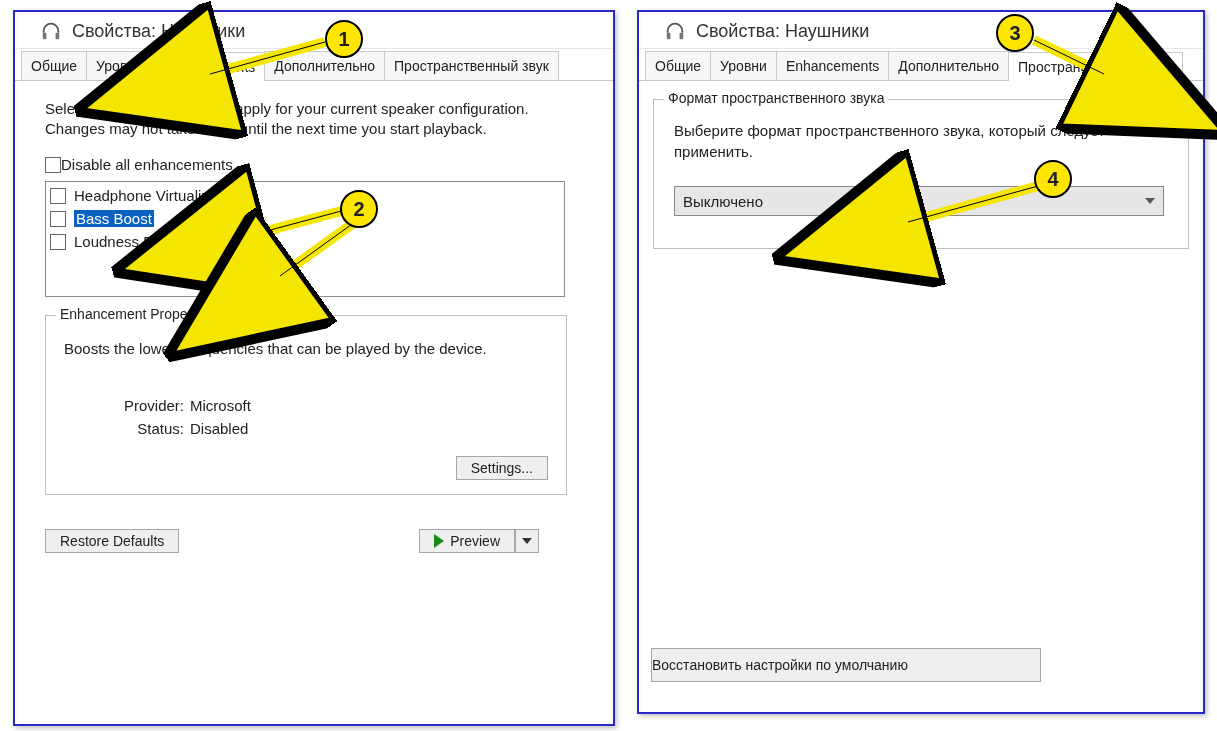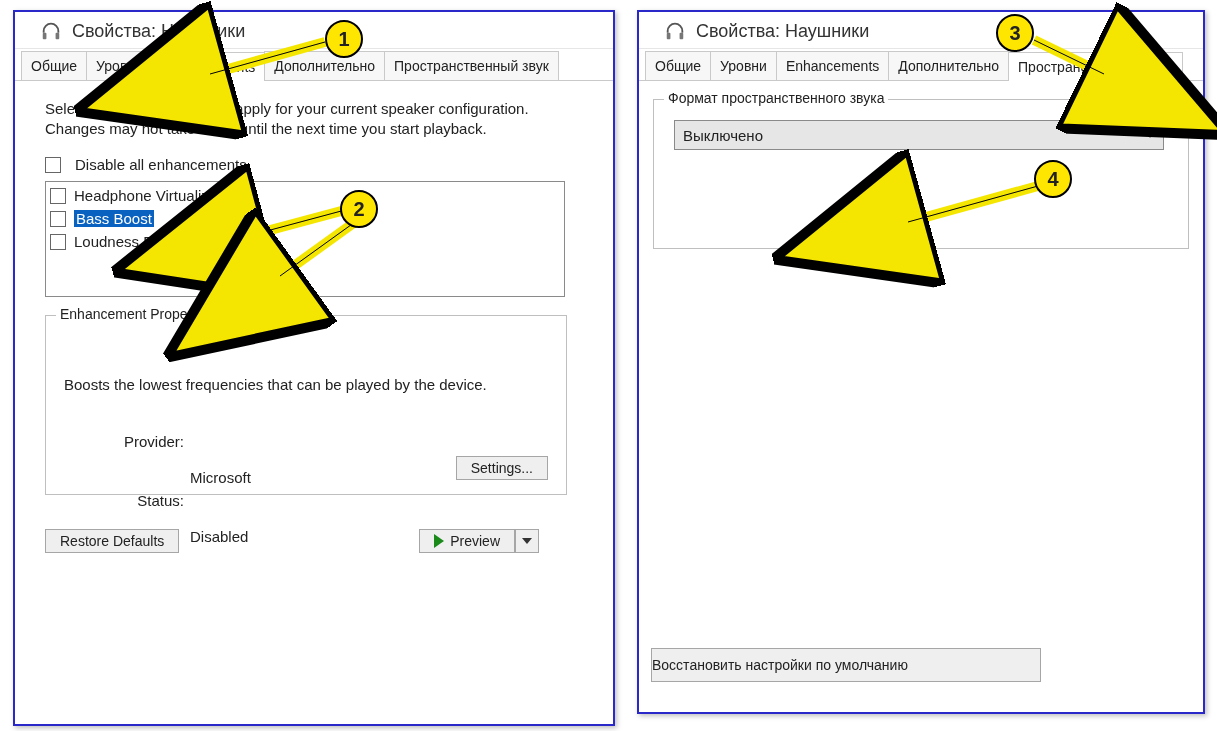--- a/index.html
+++ b/index.html
@@ -51,21 +51,21 @@
     position:relative;
   }
   .tab.active {
     background:#fff;
     top:1px;
   }
   .content { padding: 18px 18px 18px 30px; position:relative; }
 
   .desc { font-size:15px; line-height:1.3; margin-bottom:18px; max-width:540px; }
 
-  .chk-row { display:flex; align-items:center; gap:14px; margin-bottom:8px; }
+  .chk-row { display:flex; align-items:center; gap:0; margin-bottom:8px; }
   .chkbox {
     width:16px; height:16px;
     border:1px solid #666; background:#fff;
   }
   .chk-label { font-size:15px; }
 
   .listbox {
     border:1px solid #8a8a8a;
     background:#fff;
     width:520px; height:116px;
@@ -85,21 +85,21 @@
     margin-bottom:18px;
   }
   .groupbox .legend {
     position:absolute; top:-10px; left:10px;
     background:#fff; padding:0 4px;
     font-size:14px;
   }
 
   .proprow { display:flex; margin:6px 0; font-size:15px; }
   .proplabel { width:120px; text-align:right; margin-right:6px; }
-  .propval { flex:1;margin-top:36px; }
+  .propval { flex:1; }
 
   .btn {
     border:1px solid #a6a6a6;
     background:#efefef;
     padding:3px 14px;
     font-size:14px;
     cursor:default;
     display:inline-flex; align-items:center; gap:6px;
   }
 
@@ -254,20 +254,21 @@
     <div class="tabbar">
       <div class="tab">Общие</div>
       <div class="tab">Уровни</div>
       <div class="tab">Enhancements</div>
       <div class="tab">Дополнительно</div>
       <div class="tab active">Пространственный звук</div>
     </div>
 
     <div class="right-group" style="height:150px;">
       <span class="legend">Формат пространственного звука</span>
+      <div class="spatial-desc">Выберите формат пространственного звука, который следует применить.</div>
       <div class="combo">
         <span>Выключено</span>
         <span class="chev"></span>
       </div>
     </div>
 
     <div class="restore-wrap">
       <span class="btn restore-wide">Восстановить настройки по умолчанию</span>
     </div>
   </div>

